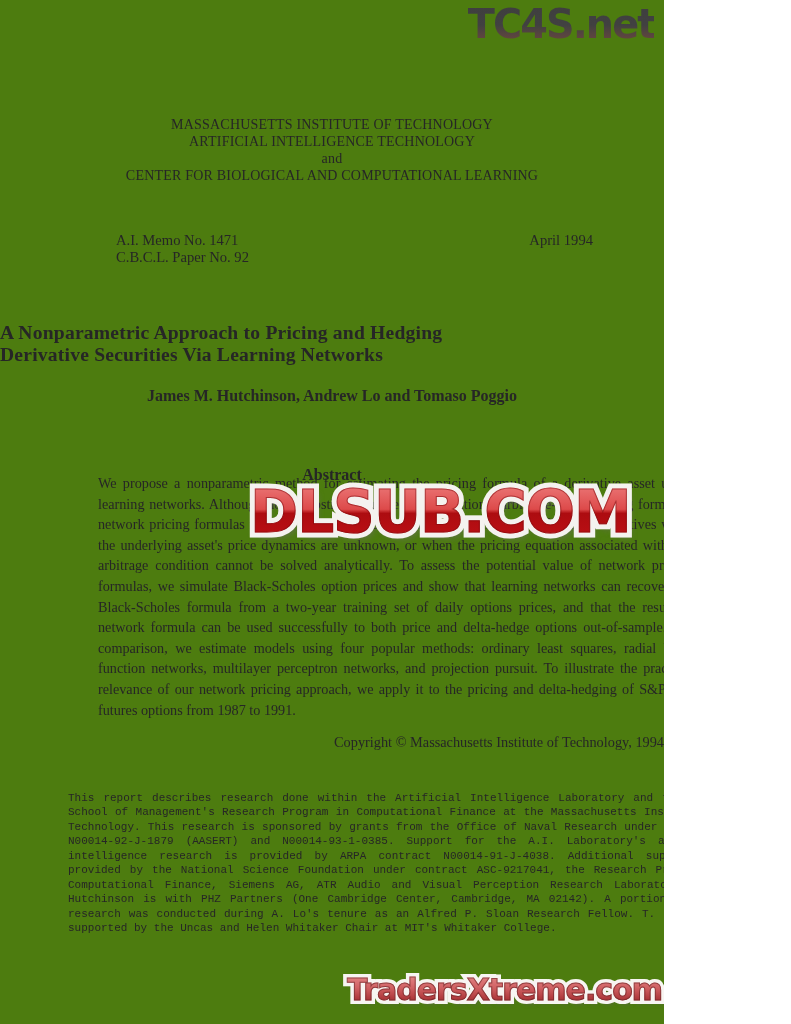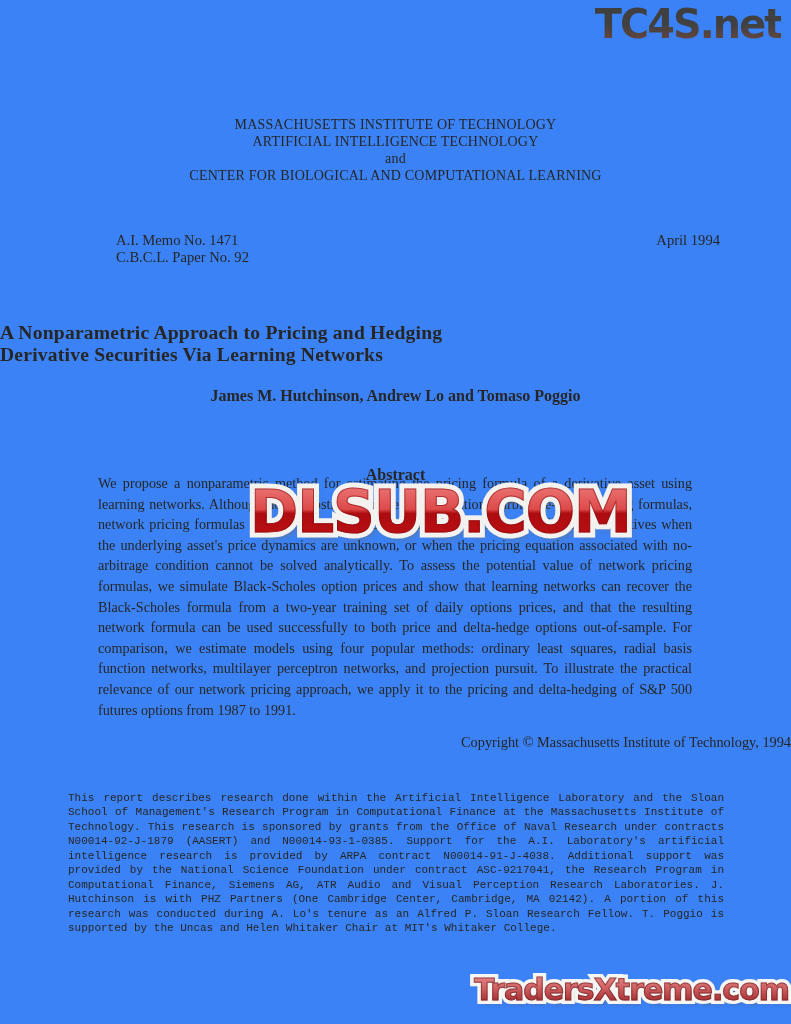--- a/index.html
+++ b/index.html
@@ -1,17 +1,17 @@
 <!DOCTYPE html>
 <html><head>
 <meta charset="utf-8">
 <style>
   html,body { margin:0; padding:0; background:#ffffff; }
   .page {
-    position:relative; width:791px; height:1024px; background:#3b82f6;
+    position:relative; width:664px; height:1024px; background:#4d7c0f;
     font-family:"Liberation Serif","DejaVu Serif",serif; color:#262626;
     overflow:hidden;
   }
 
   
   .wm-top {
     position:absolute; top:0px; right:10px; white-space:nowrap;
     font-family:"DejaVu Sans","Liberation Sans",sans-serif;
     font-weight:900; font-size:41px; letter-spacing:-2px;
     background:linear-gradient(180deg,#3e3e3e 0%,#414141 52%,#5e453f 78%,#84534a 100%);

